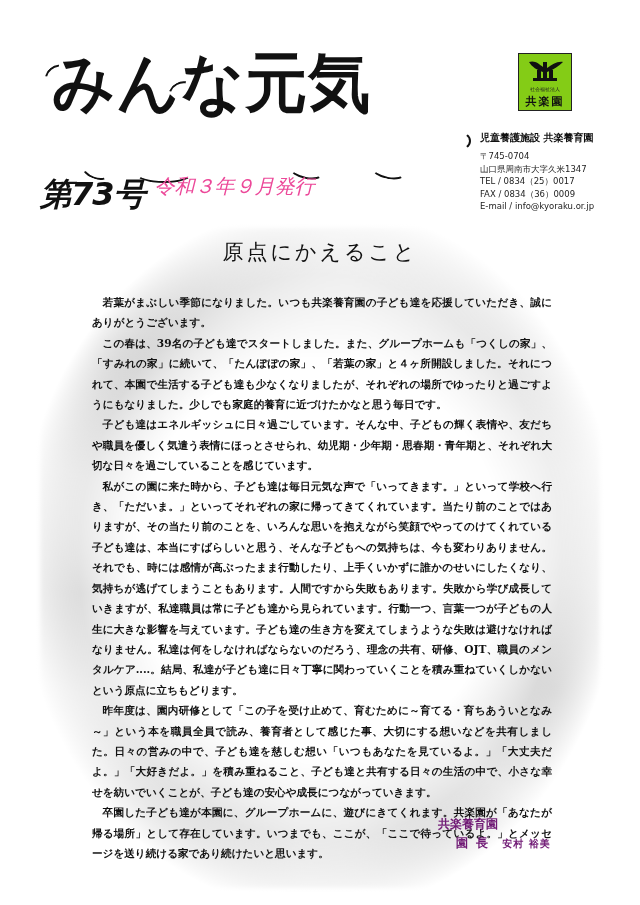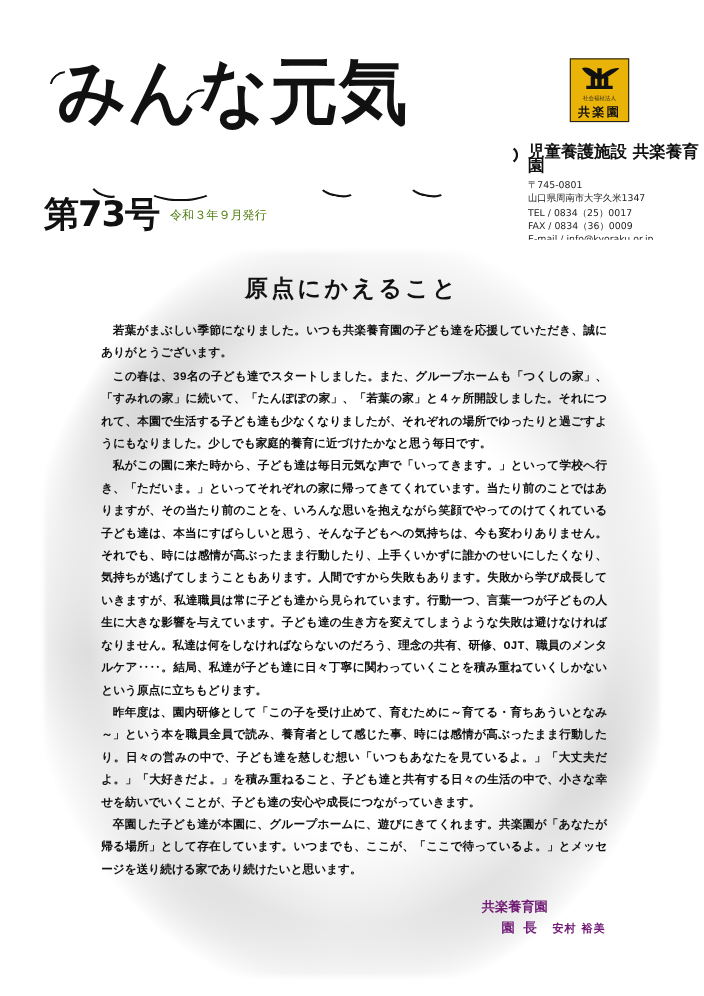--- a/index.html
+++ b/index.html
@@ -1,44 +1,44 @@
 <!DOCTYPE html>
 <html><head>
 <meta charset="utf-8">
 <style>
   html, body { margin:0; padding:0; background:#ffffff; }
   body { width:640px; height:905px; position:relative; overflow:hidden; font-family:"DejaVu Sans", sans-serif; color:#1a1a1a; }
   .masthead { position:absolute; left:0; top:0; width:516px; height:230px; }
   .logo-title { position:absolute; left:52px; top:52px; font-family:"DejaVu Sans", sans-serif; font-weight:bold; font-size:62px; letter-spacing:1px; color:#111; line-height:1; transform:scaleY(1.05); }
   .wiggle { position:absolute; border:2px solid #111; border-color:#111 transparent transparent transparent; border-radius:50%; }
-  .issue { position:absolute; left:40px; top:173px; display:flex; align-items:center; gap:10px; }
+  .issue { position:absolute; left:40px; top:173px; display:flex; align-items:flex-start; gap:10px;font-style:italic; }
   .issue-no { font-weight:bold; font-size:32px; color:#111; letter-spacing:-1px; }
-  .issue-date { font-family:"DejaVu Serif", serif; font-size:11px; color:#4d7c0f; }
-  .org-emblem { position:absolute; left:518px; top:53px; width:53px; width:54px; height:58px; border:1px solid #222; box-sizing:border-box; background:#eab308; }
+  .issue-date { font-family:"DejaVu Serif", serif; font-size:20px; color:#ec4899; }
+  .org-emblem { position:absolute; left:518px; top:53px; width:53px; width:54px; height:58px; border:1px solid #222; box-sizing:border-box; background:#84cc16; }
   .org-emblem .mark { position:absolute; left:8px; top:4px; width:38px; height:28px; }
   .org-emblem .corp { position:absolute; left:0; right:0; top:32px; text-align:center; font-size:5px; color:#222; }
   .org-emblem .name { position:absolute; left:0; right:0; top:40px; text-align:center; font-size:11px; font-weight:bold; letter-spacing:2px; color:#111; }
   .org-info { position:absolute; left:480px; top:132px; width:160px; font-size:8.5px; line-height:12.4px; color:#222; }
-  .org-info .facility { font-weight:bold; font-size:15px; margin-bottom:6px; color:#111; }
+  .org-info .facility { font-weight:bold; font-size:10px; margin-bottom:6px; color:#111; }
   .content { position:absolute; left:40px; top:228px; width:560px; height:660px; }
   .bg { position:absolute; inset:0; border-radius:40px; background:
       radial-gradient(ellipse 60% 55% at 50% 50%, #ffffff 55%, rgba(255,255,255,0) 100%),
       radial-gradient(circle at 12% 18%, #9a9a9a 0, #c8c8c8 18%, rgba(220,220,220,0) 34%),
       radial-gradient(circle at 8% 55%, #a5a5a5 0, #cfcfcf 16%, rgba(230,230,230,0) 30%),
       radial-gradient(circle at 92% 70%, #9c9c9c 0, #c9c9c9 16%, rgba(230,230,230,0) 32%),
       radial-gradient(circle at 88% 92%, #8f8f8f 0, #c2c2c2 14%, rgba(230,230,230,0) 30%),
       radial-gradient(circle at 20% 92%, #b8b8b8 0, rgba(230,230,230,0) 28%),
       radial-gradient(circle at 85% 20%, #c8c8c8 0, rgba(235,235,235,0) 30%),
       #e4e4e4;
       filter: blur(2px);
   }
   .bg-fade { position:absolute; inset:-10px; background: radial-gradient(ellipse 52% 52% at 50% 50%, rgba(255,255,255,0) 80%, #ffffff 100%); }
-  .article-title { position:absolute; left:0; right:0; top:20px; text-align:center; font-family:"DejaVu Serif", serif; font-weight:bold; font-size:21px; letter-spacing:3px; color:#111; }
+  .article-title { position:absolute; left:0; right:0; top:10px; text-align:center; font-family:"DejaVu Serif", serif; font-weight:normal; font-size:21px; letter-spacing:3px; color:#111; }
   .body { position:absolute; left:52px; top:64px; width:460px; font-family:"DejaVu Serif", serif; font-size:10.6px; line-height:20.4px; color:#111; text-align:justify; font-weight:bold; }
-  .body p { margin:0; text-indent:1em;font-family:Liberation Mono, monospace; }
+  .body p { margin:0; text-indent:1em; }
   .signature { position:absolute; left:398px; top:587px; font-weight:bold; font-size:12px; line-height:19px; color:#701a75; }
   .signature .role { display:inline-block; width:42px; letter-spacing:8px;margin-left:18px; }
   .signature .person { font-size:10px; letter-spacing:1px; }
 </style>
 </head>
 <body>
 
 <div class="masthead">
 
   <div class="wiggle" style="left:44px;top:66px;width:20px;height:14px;transform:rotate(-40deg);"></div>
@@ -61,39 +61,40 @@
       <path d="M2 4 C8 2 12 6 16 9 L16 4 L20 4 L20 10 C25 7 30 3 36 4 C32 8 26 12 20 14 L20 20 L30 20 L30 23 L6 23 L6 20 L16 20 L16 14 C10 12 5 9 2 4 Z" fill="#111"></path>
       <rect x="10" y="12" width="4" height="9" fill="#111"></rect>
       <rect x="22" y="12" width="4" height="9" fill="#111"></rect>
     </svg>
     <div class="corp">社会福祉法人</div>
     <div class="name">共楽園</div>
   </div>
 
   <div class="org-info">
     <div class="facility">児童養護施設 共楽養育園</div>
-    <div>〒745-0801</div>
+    <div>〒745-0704</div>
     <div>山口県周南市大字久米1347</div>
     <div>TEL / 0834（25）0017</div>
     <div>FAX / 0834（36）0009</div>
     <div>E-mail / info@kyoraku.or.jp</div>
   </div>
 </div>
 
 <div class="content">
   <div class="bg"></div>
   <div class="bg-fade"></div>
 
   <h1 class="article-title" style="margin:0;">原点にかえること</h1>
 
   <div class="body">
     <p>若葉がまぶしい季節になりました。いつも共楽養育園の子ども達を応援していただき、誠にありがとうございます。</p>
     <p>この春は、39名の子ども達でスタートしました。また、グループホームも「つくしの家」、「すみれの家」に続いて、「たんぽぽの家」、「若葉の家」と４ヶ所開設しました。それにつれて、本園で生活する子ども達も少なくなりましたが、それぞれの場所でゆったりと過ごすようにもなりました。少しでも家庭的養育に近づけたかなと思う毎日です。</p>
+    <p>子ども達はエネルギッシュに日々過ごしています。そんな中、子どもの輝く表情や、友だちや職員を優しく気遣う表情にほっとさせられ、幼児期・少年期・思春期・青年期と、それぞれ大切な日々を過ごしていることを感じています。</p>
     <p>私がこの園に来た時から、子ども達は毎日元気な声で「いってきます。」といって学校へ行き、「ただいま。」といってそれぞれの家に帰ってきてくれています。当たり前のことではありますが、その当たり前のことを、いろんな思いを抱えながら笑顔でやってのけてくれている子ども達は、本当にすばらしいと思う、そんな子どもへの気持ちは、今も変わりありません。それでも、時には感情が高ぶったまま行動したり、上手くいかずに誰かのせいにしたくなり、気持ちが逃げてしまうこともあります。人間ですから失敗もあります。失敗から学び成長していきますが、私達職員は常に子ども達から見られています。行動一つ、言葉一つが子どもの人生に大きな影響を与えています。子ども達の生き方を変えてしまうような失敗は避けなければなりません。私達は何をしなければならないのだろう、理念の共有、研修、OJT、職員のメンタルケア‥‥。結局、私達が子ども達に日々丁寧に関わっていくことを積み重ねていくしかないという原点に立ちもどります。</p>
-    <p>昨年度は、園内研修として「この子を受け止めて、育むために～育てる・育ちあういとなみ～」という本を職員全員で読み、養育者として感じた事、時には感情が高ぶったまま行動したり。日々の営みの中で、子ども達を慈しむ想い「いつもあなたを見ているよ。」「大丈夫だよ。」「大好きだよ。」を積み重ねること、子ども達と共有する日々の生活の中で、小さな幸せを紡いでいくことが、子ども達の安心や成長につながっていきます。</p>
+    <p>昨年度は、園内研修として「この子を受け止めて、育むために～育てる・育ちあういとなみ～」という本を職員全員で読み、養育者として感じた事、大切にする想いなどを共有しました。日々の営みの中で、子ども達を慈しむ想い「いつもあなたを見ているよ。」「大丈夫だよ。」「大好きだよ。」を積み重ねること、子ども達と共有する日々の生活の中で、小さな幸せを紡いでいくことが、子ども達の安心や成長につながっていきます。</p>
     <p>卒園した子ども達が本園に、グループホームに、遊びにきてくれます。共楽園が「あなたが帰る場所」として存在しています。いつまでも、ここが、「ここで待っているよ。」とメッセージを送り続ける家であり続けたいと思います。</p>
   </div>
 
   <div class="signature">
     <div>共楽養育園</div>
     <div>
       <span class="role">園長</span>
       <span class="person">安村 裕美</span>
     </div>
   </div>

